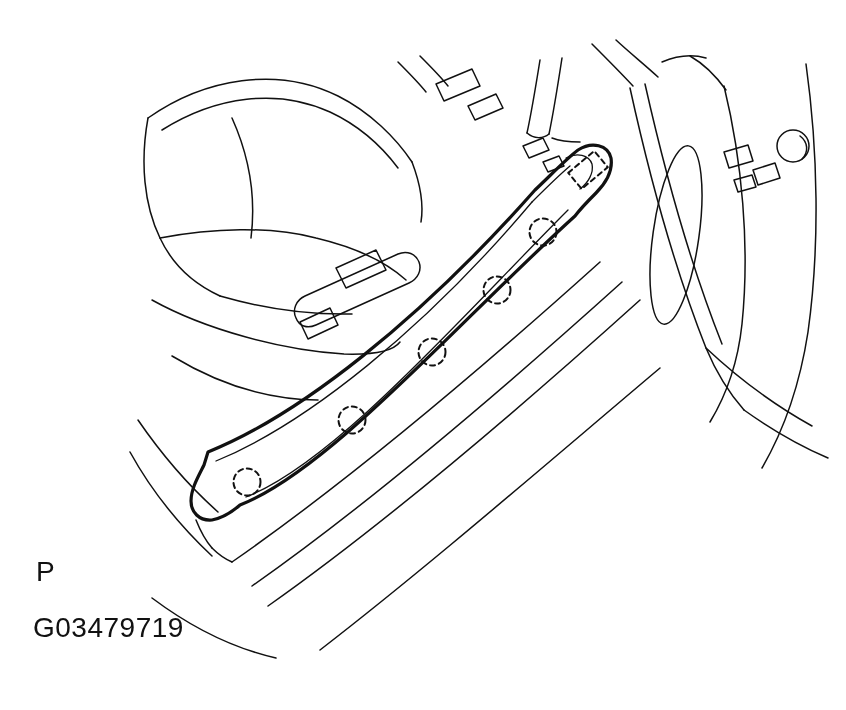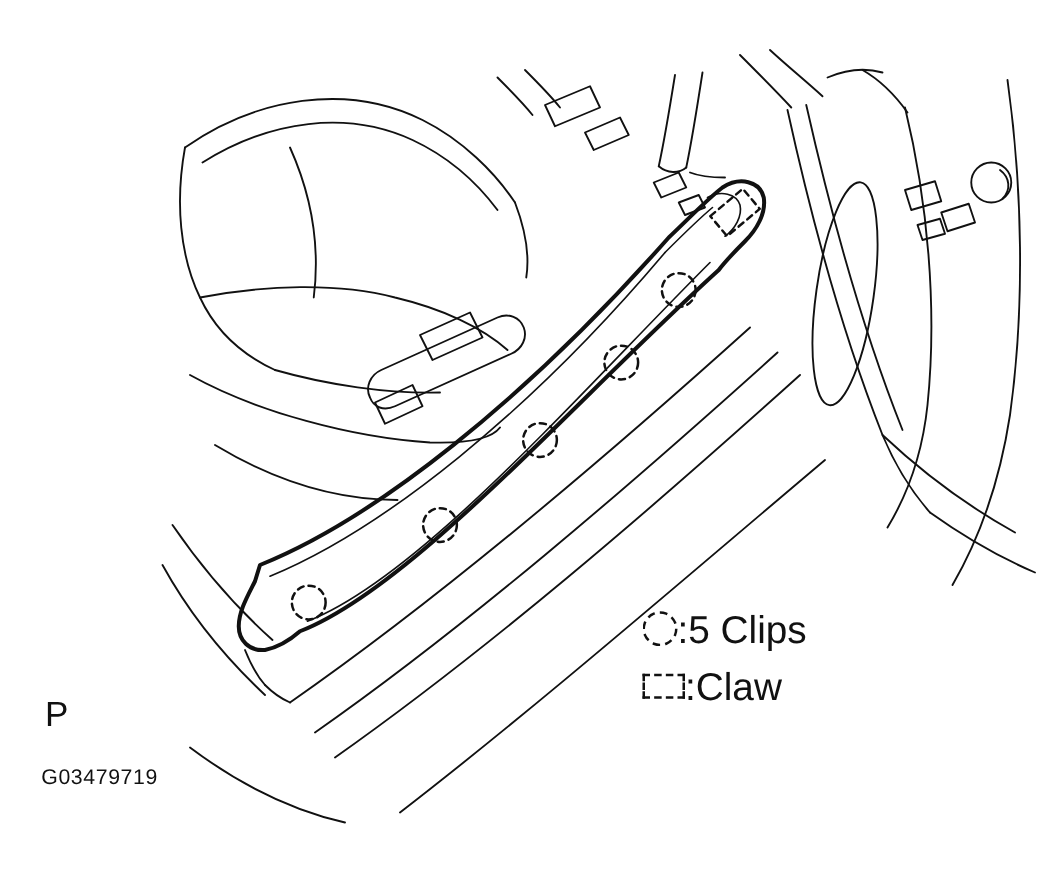--- a/index.html
+++ b/index.html
@@ -14,21 +14,21 @@
   svg.drawing .bold{stroke-width:3.2;}
   svg.drawing .thin{stroke-width:1.3;}
   svg.drawing .marker{fill:none;stroke:#111;stroke-width:2;stroke-dasharray:5 4;}
   .legend{position:absolute;left:514px;top:480px;}
   .legend-row{display:flex;align-items:center;height:46px;}
   .sym{display:inline-block;box-sizing:border-box;flex:0 0 auto;}
   .sym.circle{width:28px;height:28px;border:2.5px dashed #111;border-radius:50%;}
   .sym.rect{width:34px;height:20px;border:2.5px dashed #111;}
   .legend-text{font-size:31px;line-height:1;white-space:pre;}
   .panel-label{position:absolute;left:36px;top:556px;font-size:28px;}
-  .figure-id{position:absolute;left:33px;top:612px;font-size:17px;letter-spacing:0.5px;}
+  .figure-id{position:absolute;left:33px;top:612px;font-size:28px;letter-spacing:0.5px;}
 </style>
 </head>
 <body>
 
 <div class="stage">
 
   <svg class="drawing" width="846" height="710" viewBox="0 0 846 710">
 
     <g>
       <path d="M 148,118 C 205,78 278,66 338,96 C 370,112 396,138 412,162"></path>
@@ -111,26 +111,16 @@
         <circle cx="352" cy="420" r="13.5" class="marker"></circle>
         <circle cx="432" cy="352" r="13.5" class="marker"></circle>
         <circle cx="497" cy="290" r="13.5" class="marker"></circle>
         <circle cx="543" cy="232" r="13.5" class="marker"></circle>
       </g>
     <g>
         <rect x="571" y="159.5" width="34" height="21" class="marker" transform="rotate(-40 588 170)"></rect>
       </g>
   </svg>
 
-  <div class="legend">
-    <div class="legend-row">
-      <span class="sym circle"></span>
-      <span class="legend-text">:5 Clips</span>
-    </div>
-    <div class="legend-row">
-      <span class="sym rect"></span>
-      <span class="legend-text">:Claw</span>
-    </div>
-  </div>
 
   <div class="panel-label">P</div>
   <div class="figure-id">G03479719</div>
 </div>
 
 </body></html>

